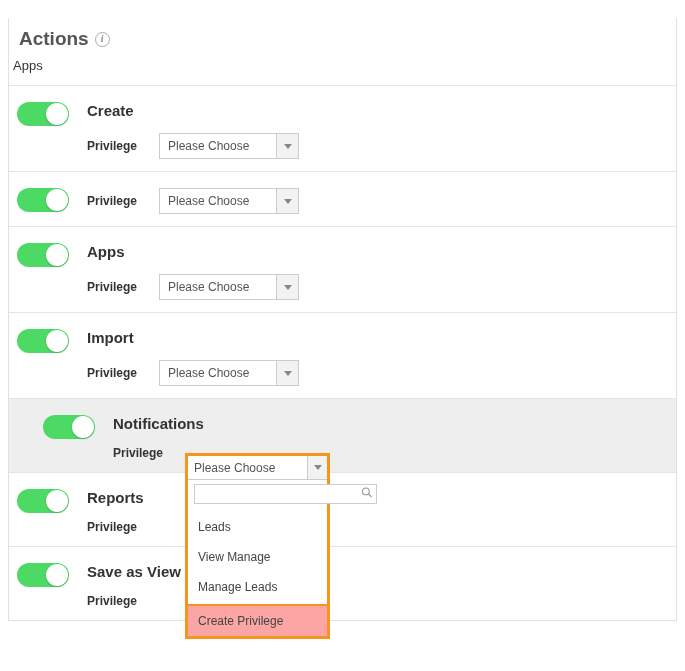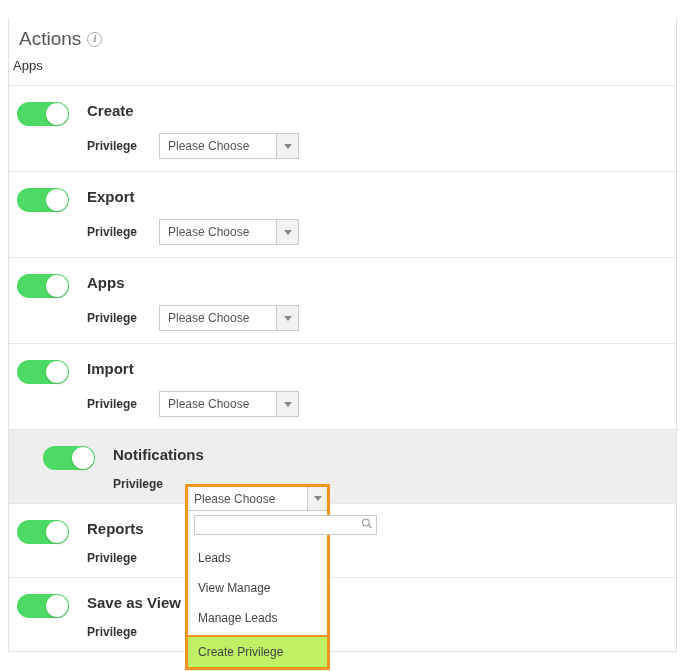--- a/index.html
+++ b/index.html
@@ -24,21 +24,21 @@
     }
     .section-header {
       display: flex;
       align-items: center;
       gap: 6px;
       padding: 10px 0 8px 0;
       margin-left: 10px;
     }
     .section-title {
       font-size: 19px;
-      font-weight: normal;
+      font-weight: bold;
       color: #555;
     }
     .info-icon {
       width: 15px;
       height: 15px;
       border: 1px solid #aaa;
       border-radius: 50%;
       display: flex;
       align-items: center;
       justify-content: center;
@@ -199,21 +199,21 @@
     }
     .dropdown-option {
       padding: 8px 10px;
       font-size: 12px;
       color: #444;
       cursor: pointer;
     }
     .dropdown-option.separated {
       border: 2px solid #f7941e;
       margin: 2px -2px -2px -2px;
-      background: #bef264;
+      background: #fca5a5;
     }
   </style>
 </head>
 <body>
 
 <div class="container">
   <div class="section-header">
     <span class="section-title">Actions</span>
     <span class="info-icon">i</span>
   </div>
@@ -237,21 +237,20 @@
         </div>
       </div>
     </div>
   </div>
 
   <div class="action-row">
     <div class="toggle">
         <div class="toggle-knob"></div>
       </div>
     <div class="action-content">
-      <div class="action-title">Export</div>
       <div class="privilege-row">
         <span class="privilege-label">Privilege</span>
         <div class="select-box">
           <span class="select-value">Please Choose</span>
           <span class="select-arrow">
               <svg viewBox="0 0 10 6">
                 <path d="M0 0 L5 6 L10 0 Z" fill="#888"></path>
               </svg>
             </span>
         </div>

